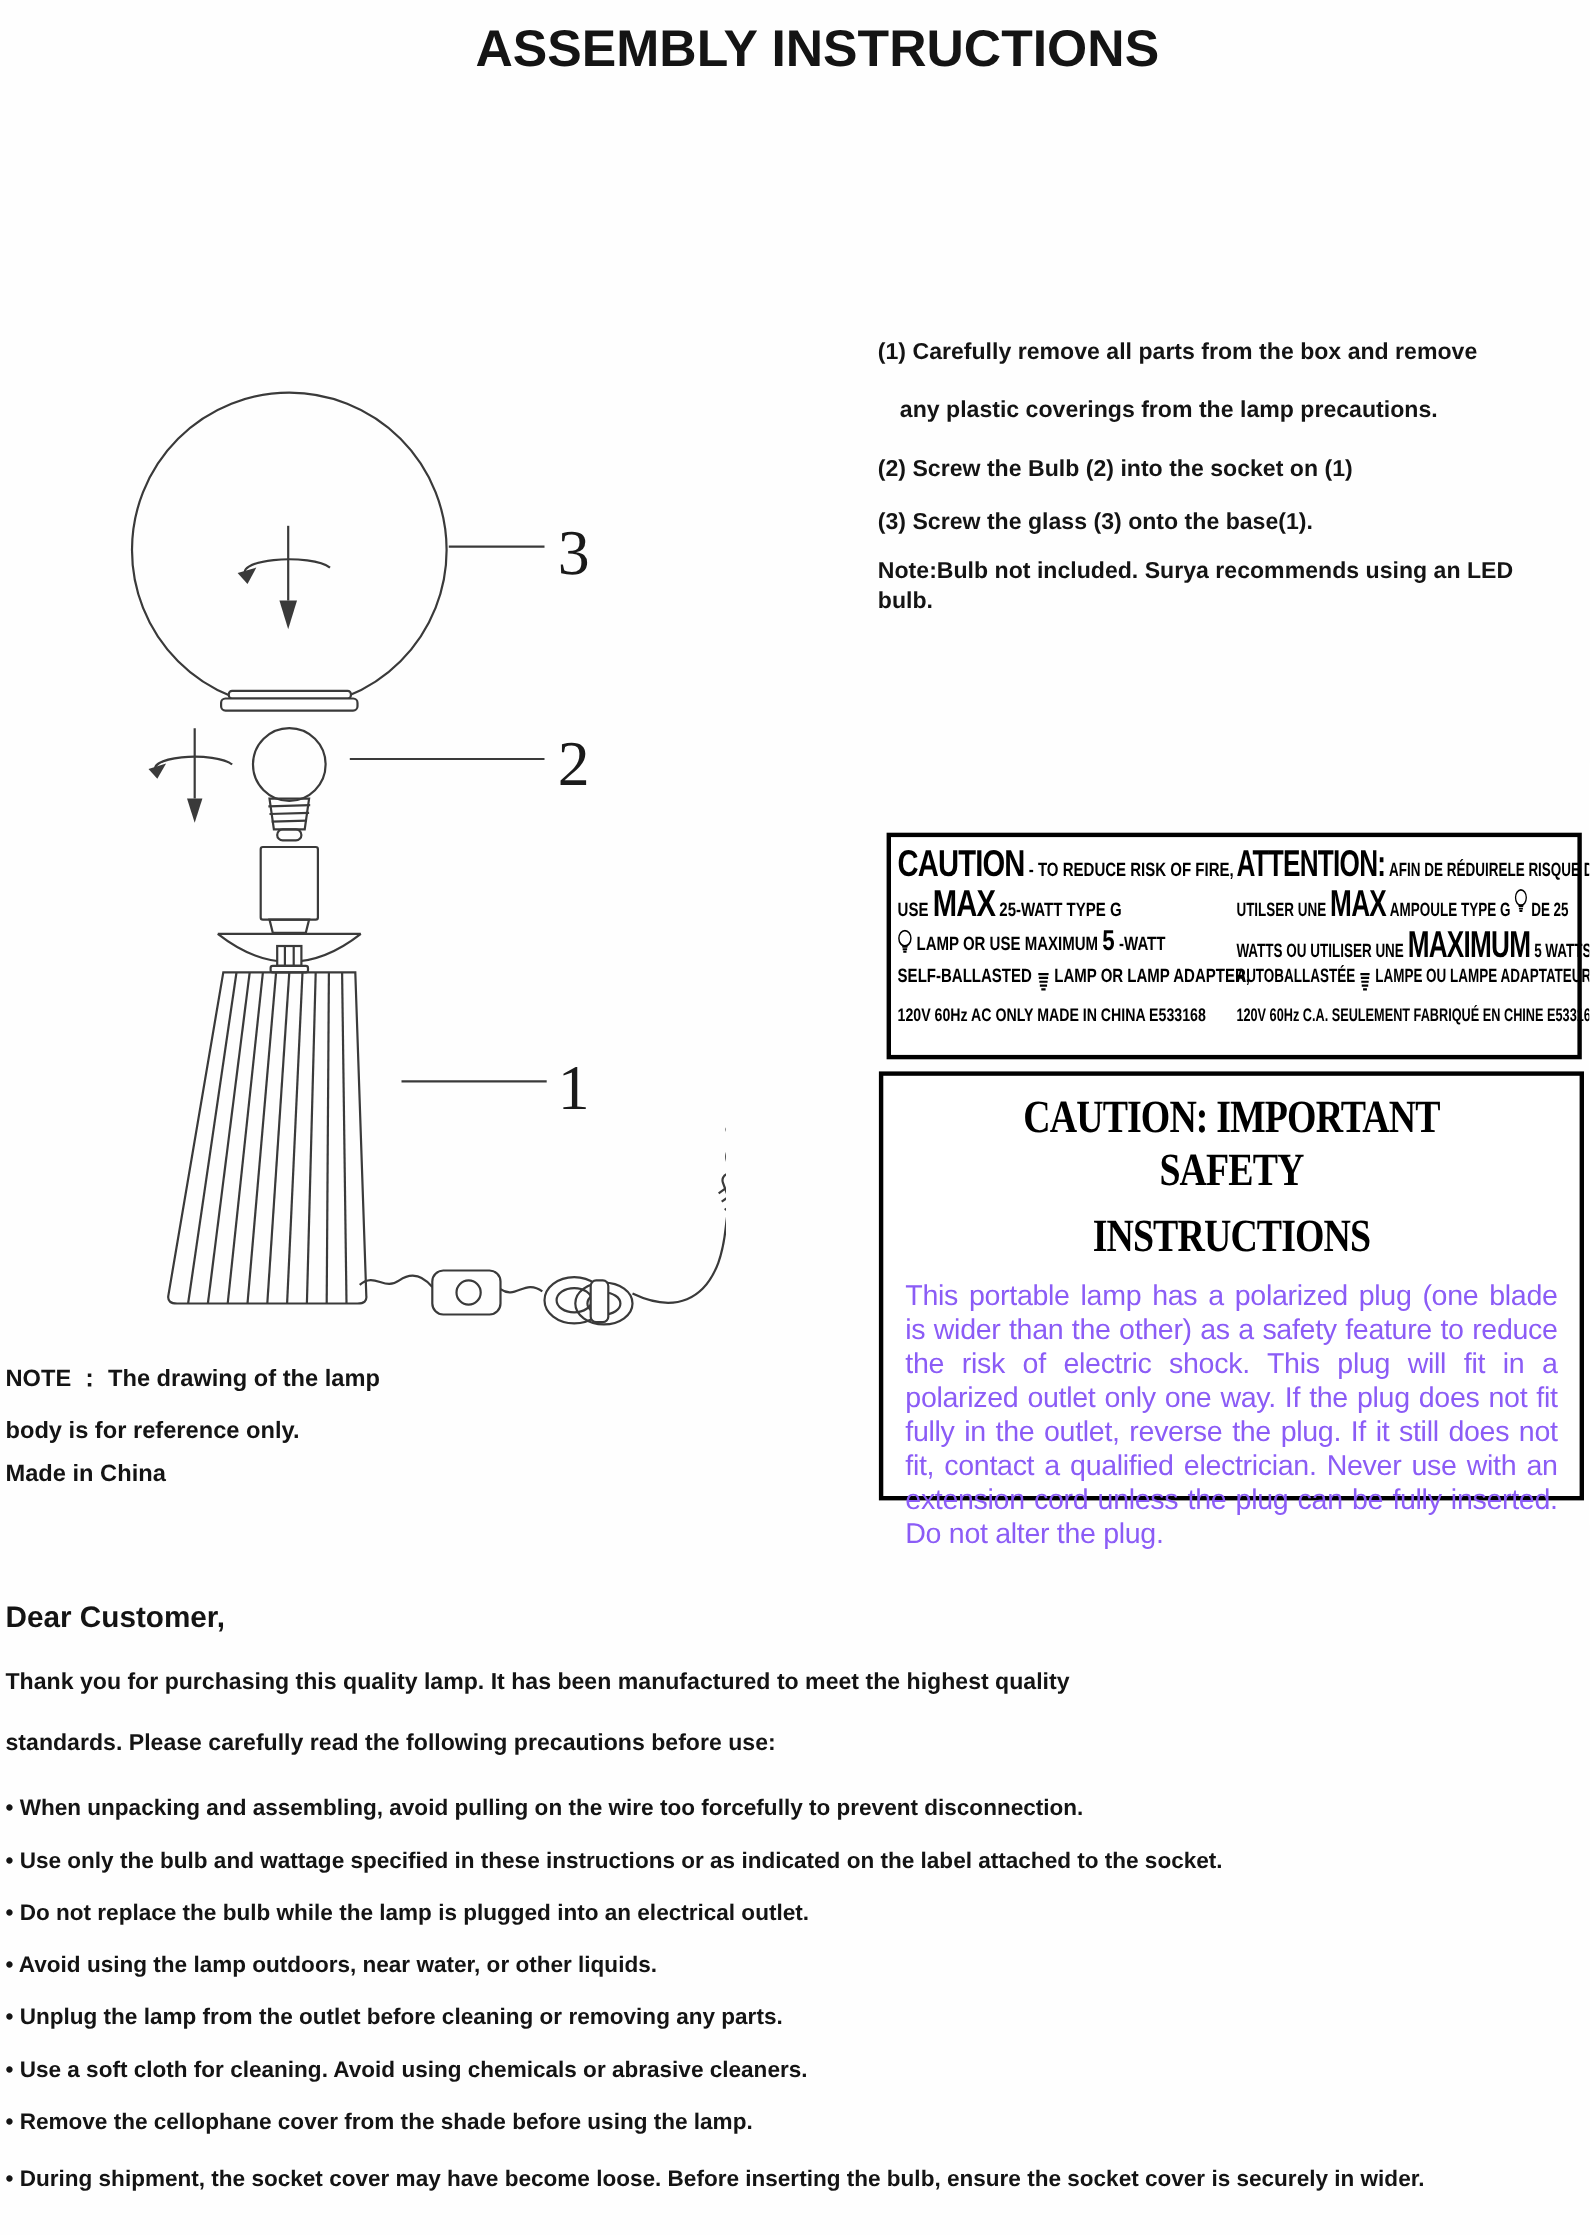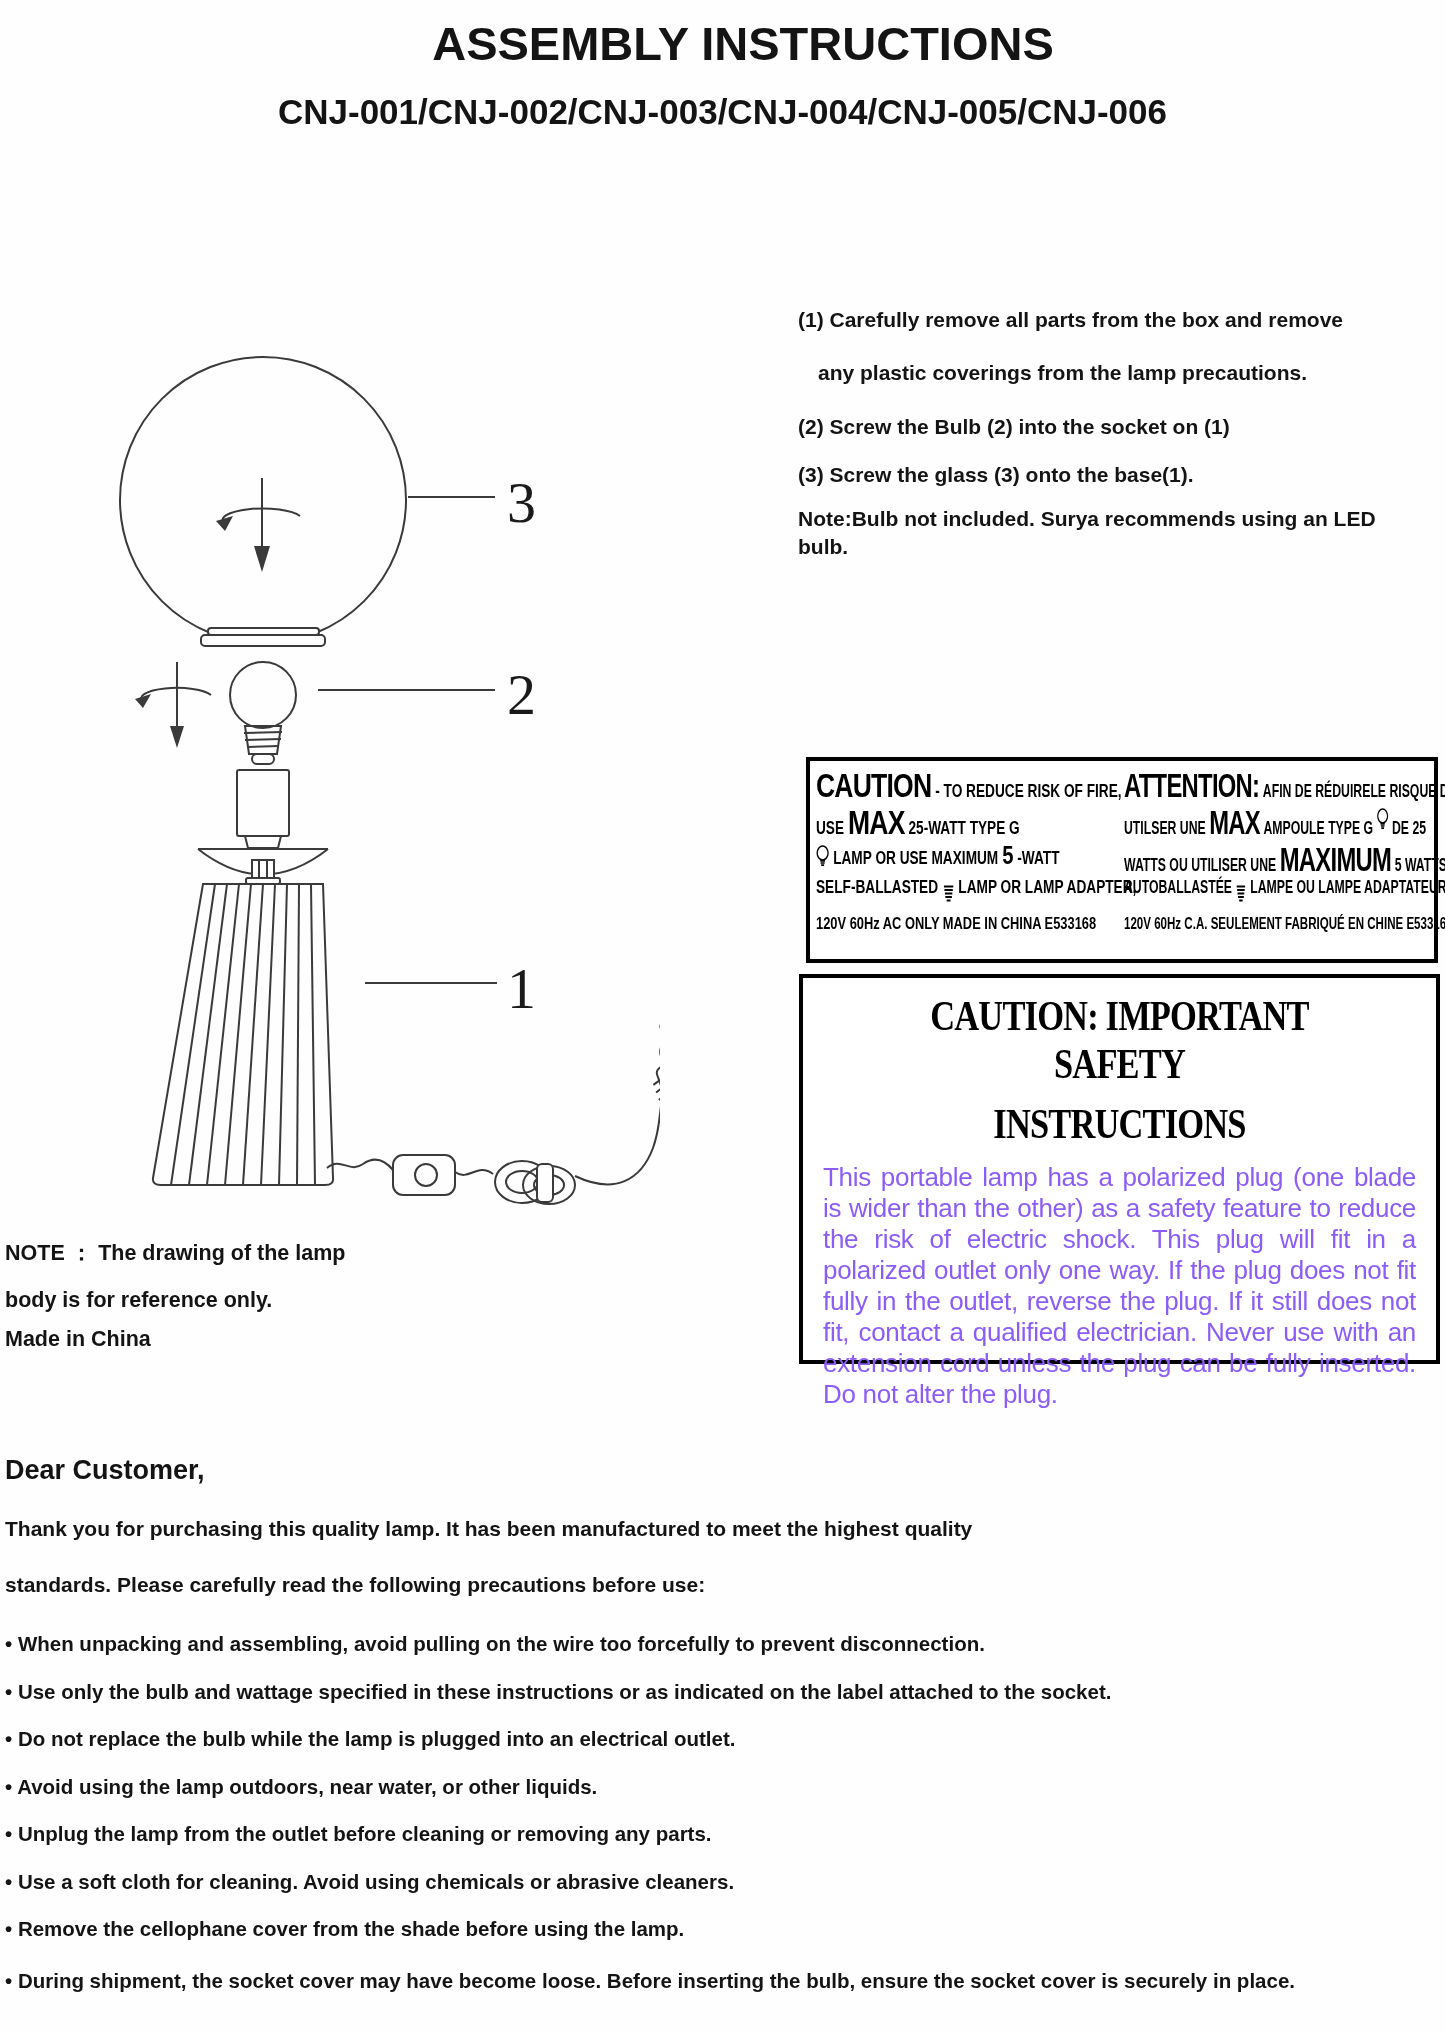--- a/index.html
+++ b/index.html
@@ -73,21 +73,20 @@
   .bullet-item::before { content:"• "; }
   .b0 { top:175px; } .b1 { top:223px; } .b2 { top:270px; } .b3 { top:318px; }
   .b4 { top:365px; } .b5 { top:413px; } .b6 { top:460px; } .b7 { top:512px; width:1345px; }
 </style>
 </head>
 <body>
 
 <div class="page">
 
   <div class="doc-title">ASSEMBLY INSTRUCTIONS</div>
-  <div class="doc-models">CNJ-001/CNJ-002/CNJ-003/CNJ-004/CNJ-005/CNJ-006</div>
 
   <svg class="diagram-svg" width="585" height="985" viewBox="0 0 585 985">
 
     <g>
       <circle class="ln" cx="188" cy="250" r="143"></circle>
       <rect class="ln fillw" x="133" y="378" width="111" height="7" rx="3"></rect>
       <rect class="ln fillw" x="126" y="385" width="124" height="11" rx="4"></rect>
     </g>
 
     <g>
@@ -269,16 +268,16 @@
     <div class="cust-heading">Dear Customer,</div>
     <div class="cust-intro1">Thank you for purchasing this quality lamp. It has been manufactured to meet the highest quality</div>
     <div class="cust-intro2">standards. Please carefully read the following precautions before use:</div>
     <div class="bullet-item b0">When unpacking and assembling, avoid pulling on the wire too forcefully to prevent disconnection.</div>
     <div class="bullet-item b1">Use only the bulb and wattage specified in these instructions or as indicated on the label attached to the socket.</div>
     <div class="bullet-item b2">Do not replace the bulb while the lamp is plugged into an electrical outlet.</div>
     <div class="bullet-item b3">Avoid using the lamp outdoors, near water, or other liquids.</div>
     <div class="bullet-item b4">Unplug the lamp from the outlet before cleaning or removing any parts.</div>
     <div class="bullet-item b5">Use a soft cloth for cleaning. Avoid using chemicals or abrasive cleaners.</div>
     <div class="bullet-item b6">Remove the cellophane cover from the shade before using the lamp.</div>
-    <div class="bullet-item b7">During shipment, the socket cover may have become loose. Before inserting the bulb, ensure the socket cover is securely in place.</div>
+    <div class="bullet-item b7">During shipment, the socket cover may have become loose. Before inserting the bulb, ensure the socket cover is securely in wider.</div>
   </div>
 
 </div>
 
 </body></html>

